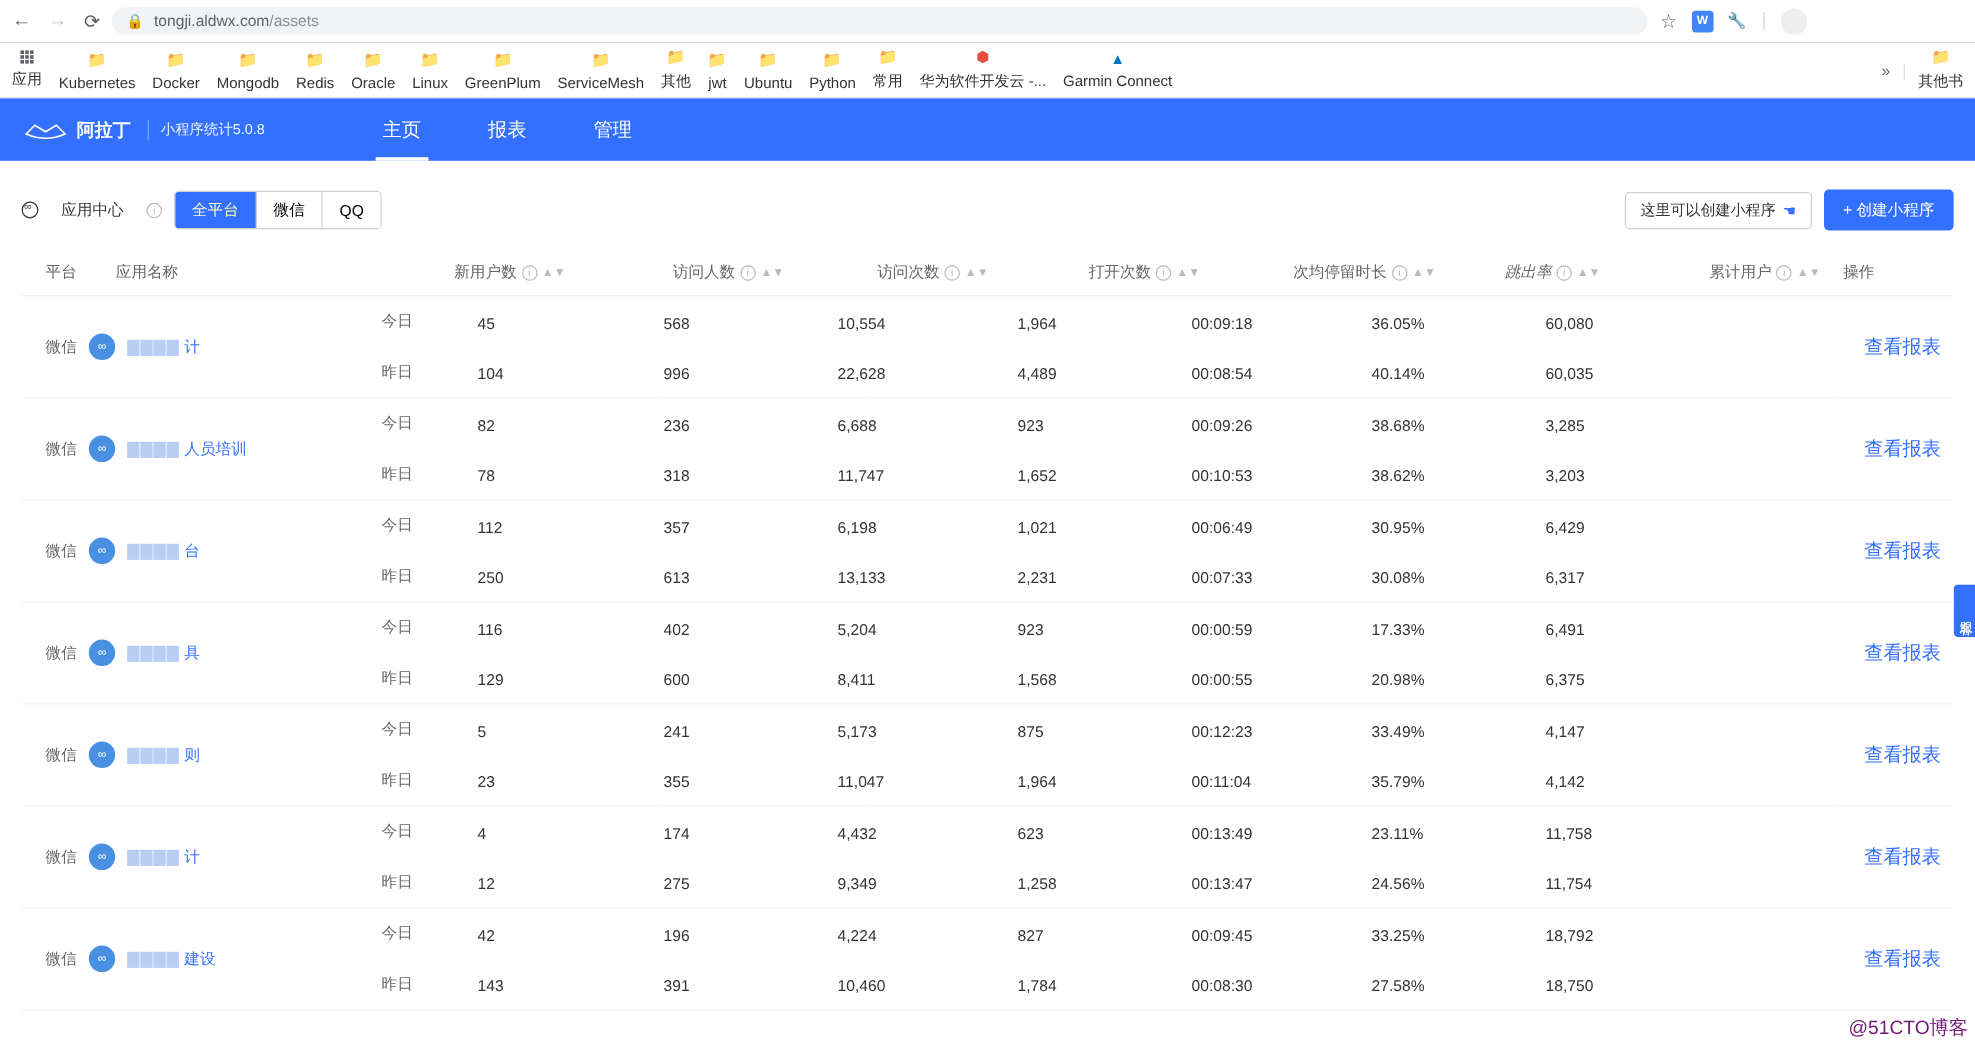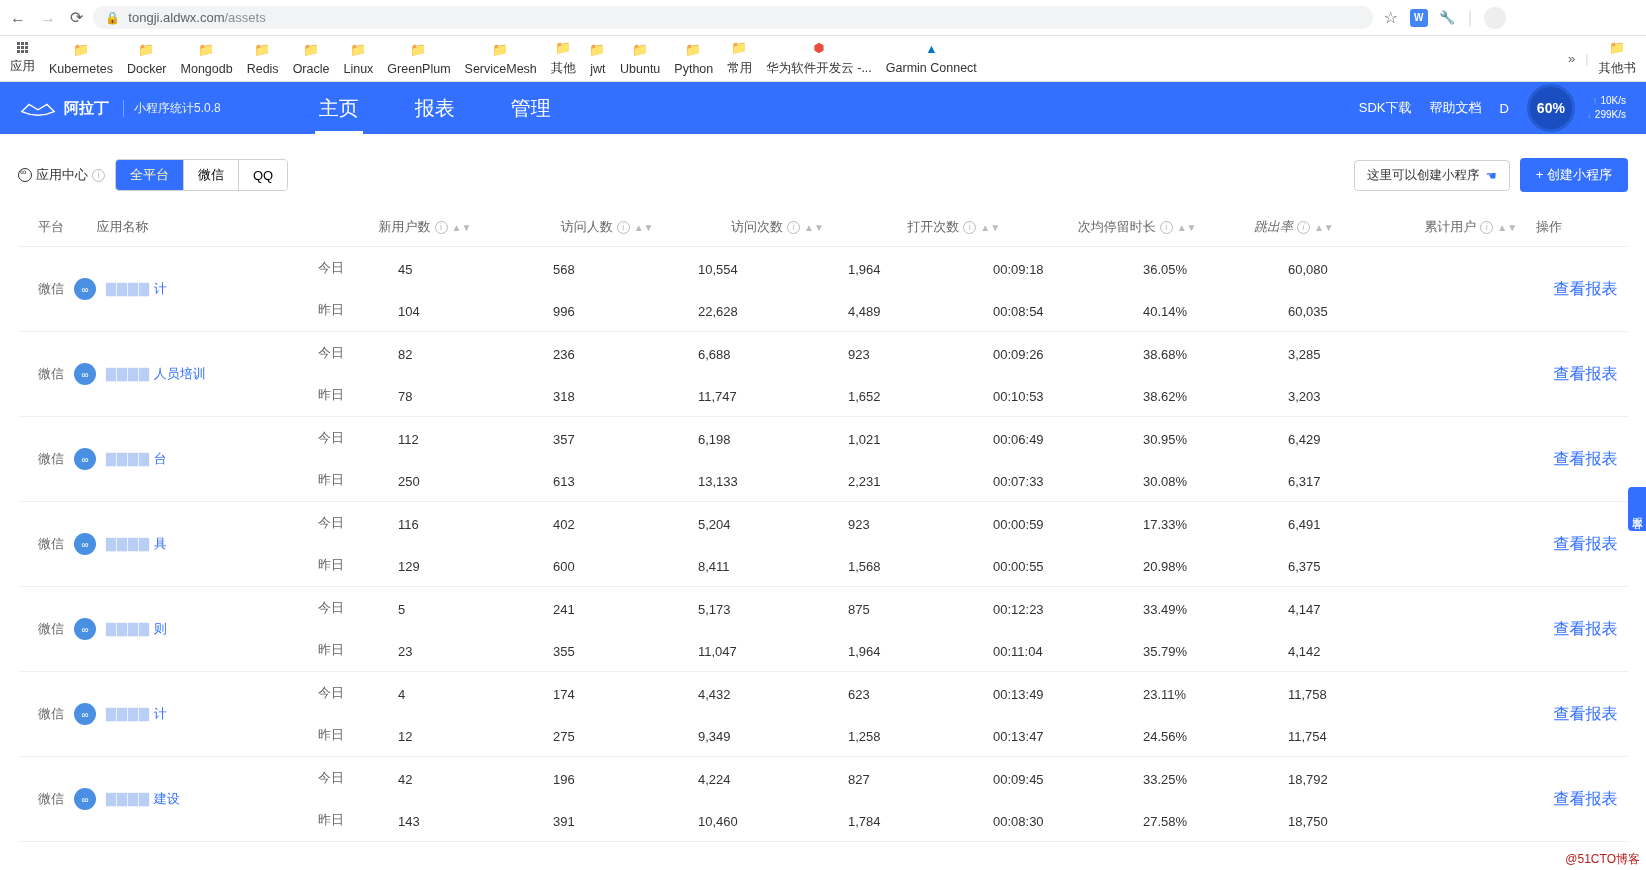--- a/index.html
+++ b/index.html
@@ -23,33 +23,33 @@
 .apps-icon i { width:3px; height:3px; background:#5f6368; }
 .bookmarks-right { margin-left: auto; display: flex; gap: 10px; align-items: center; }
 
 
 .app-header { background: #3370ff; color: #fff; display: flex; align-items: center; height: 52px; padding: 0 20px; position: relative; }
 .logo-area { display: flex; align-items: center; gap: 8px; }
 .boat-icon { width: 36px; height: 18px; }
 .brand-name { font-weight: 600; font-size: 15px; }
 .brand-sub { font-size: 12px; opacity: .9; border-left: 1px solid rgba(255,255,255,.4); padding-left: 10px; margin-left: 6px; }
 .nav-tabs { display: flex; margin-left: 70px; gap: 0; }
-.nav-tab { padding: 0 28px; height: 52px; display: flex; align-items: center; cursor: pointer; font-size: 20px; position: relative; }
+.nav-tab { padding: 0 28px; height: 52px; display: flex; align-items: center; cursor: pointer; font-size: 16px; position: relative; }
 .nav-tab.active::after { content: ""; position: absolute; bottom: 0; left: 25%; width: 50%; height: 3px; background: #fff; }
 .header-right { margin-left: auto; display: flex; align-items: center; gap: 18px; font-size: 13px; }
 .net-gauge { width: 48px; height: 48px; border-radius: 50%; border: 3px solid #255dd4; display: flex; align-items: center; justify-content: center; font-size: 14px; font-weight:600; background:#1a4dbf; position: relative; margin-right:-6px;}
 .net-stats { font-size: 10px; line-height: 1.4; text-align: right; }
 .net-stats div { display:flex; align-items:center; gap:3px; justify-content:flex-end;}
 .arrow-up { color:#4ade80; }
 .arrow-down { color:#60a5fa; }
 
 
 .content { padding: 12px 18px; }
 .toolbar { display: flex; align-items: center; gap: 10px; padding: 12px 0 16px; }
-.app-center { display: flex; align-items: center; gap: 4px; font-size: 13px; color: #333; }
+.app-center { display: flex; align-items: center; gap: 19px; font-size: 13px; color: #333; }
 .mini-icon { width:14px; height:14px; border:1.5px solid #333; border-radius:50%; position:relative; display:inline-block; }
 .mini-icon::after{content:"∞"; font-size:9px; position:absolute; left:1px; top:-2px;}
 .info-circle { width:13px; height:13px; border:1px solid #bbb; border-radius:50%; display:inline-flex; align-items:center; justify-content:center; font-size:9px; color:#bbb; }
 .btn-group { display: flex; border-radius: 4px; overflow: hidden; border:1px solid #d0d0d0; }
 .btn-group button { border:none; padding: 6px 14px; font-size: 13px; background:#fff; cursor:pointer; border-right:1px solid #d0d0d0; }
 .btn-group button:last-child { border-right:none; }
 .btn-group button.active { background: #3370ff; color:#fef9c3; }
 .toolbar-right { margin-left: auto; display: flex; gap: 10px; align-items: center; }
 .hint-box { border:1px solid #d0d0d0; padding:6px 12px; border-radius:4px; font-size:12.5px; display:flex; align-items:center; gap:6px; }
 .hand-icon { color:#3370ff; }
@@ -73,21 +73,21 @@
 .metric-cell { color:#333; }
 .m-new { width:155px; }
 .m-visitors { width:145px; }
 .m-visits { width:150px; }
 .m-opens { width:145px; }
 .m-duration { width:150px; }
 .m-bounce { width:145px; }
 .m-total { width:95px; }
 .row-action { width:85px; display:flex; align-items:center; justify-content:center; color:#3370ff; font-size:16px; cursor:pointer; }
 
-.watermark { position: fixed; right: 6px; bottom: 2px; font-size: 12px; color: #b91c1c; }
+.watermark { position: fixed; right: 6px; bottom: 2px; font-size: 16px; color: #701a75; }
 .side-tab { position: fixed; right:0; top: 56%; width:18px; height:44px; background:#3370ff; border-radius:4px 0 0 4px; color:#fff; font-size:11px; writing-mode:vertical-rl; display:flex; align-items:center; justify-content:center; }
 </style>
 </head>
 <body>
 
 <div class="browser-bar">
   <div class="nav-icons">
     <span>←</span>
     <span style="opacity:.4">→</span>
     <span>⟳</span>
@@ -183,36 +183,20 @@
     <svg class="boat-icon" viewBox="0 0 40 20">
         <path d="M2 14 Q20 22 38 14 L30 6 L20 12 L10 6 Z" fill="none" stroke="#fff" stroke-width="1.5"></path>
       </svg>
     <span class="brand-name">阿拉丁</span>
     <span class="brand-sub">小程序统计5.0.8</span>
   </div>
   <div class="nav-tabs">
     <div class="nav-tab active">主页</div>
     <div class="nav-tab">报表</div>
     <div class="nav-tab">管理</div>
-  </div>
-  <div class="header-right">
-    <span>SDK下载</span>
-    <span>帮助文档</span>
-    <span>D</span>
-    <div class="net-gauge">60%</div>
-    <div class="net-stats">
-      <div>
-          <span class="arrow-up">↑</span>
-          <span>10K/s</span>
-        </div>
-      <div>
-          <span class="arrow-down">↓</span>
-          <span>299K/s</span>
-        </div>
-    </div>
   </div>
 </div>
 
 <div class="content">
   <div class="toolbar">
     <div class="app-center">
       <span class="mini-icon"></span>
       <span>应用中心</span>
       <span class="info-circle">i</span>
     </div>

